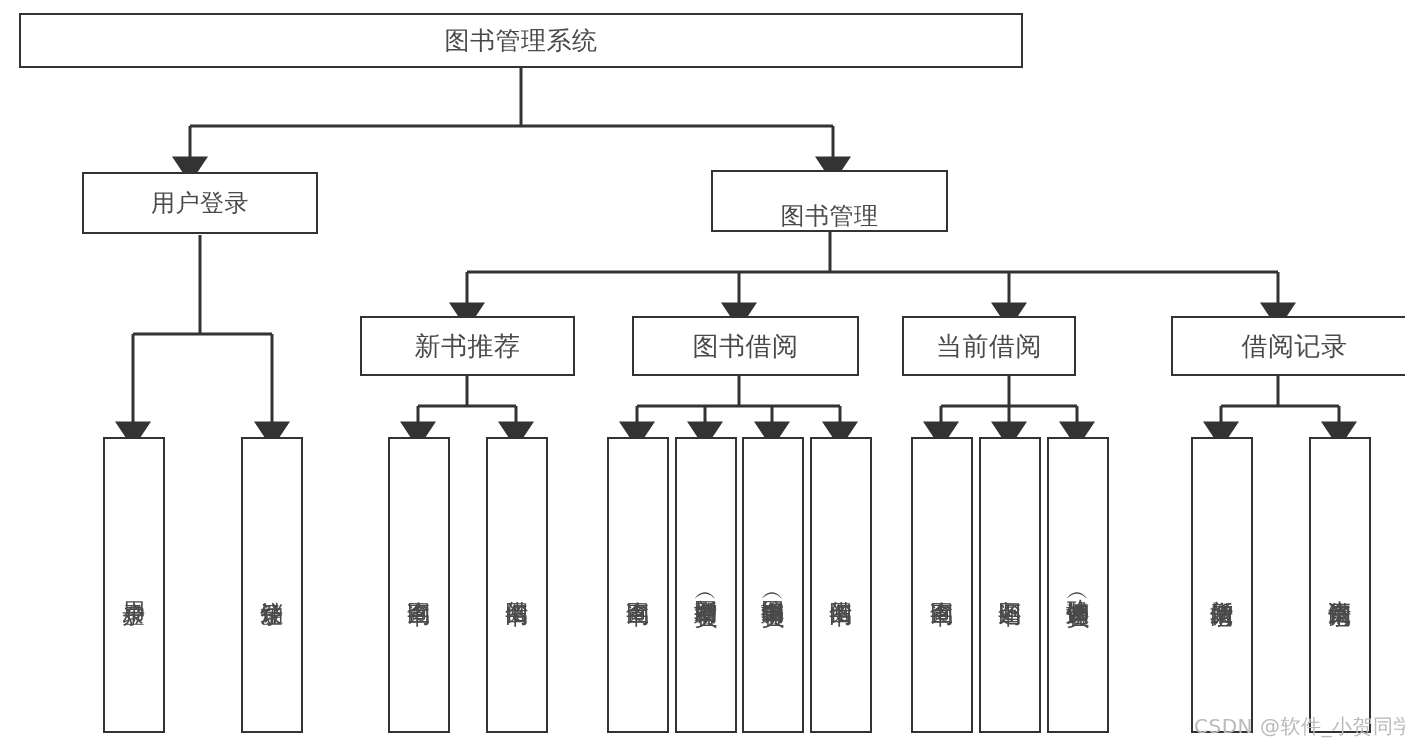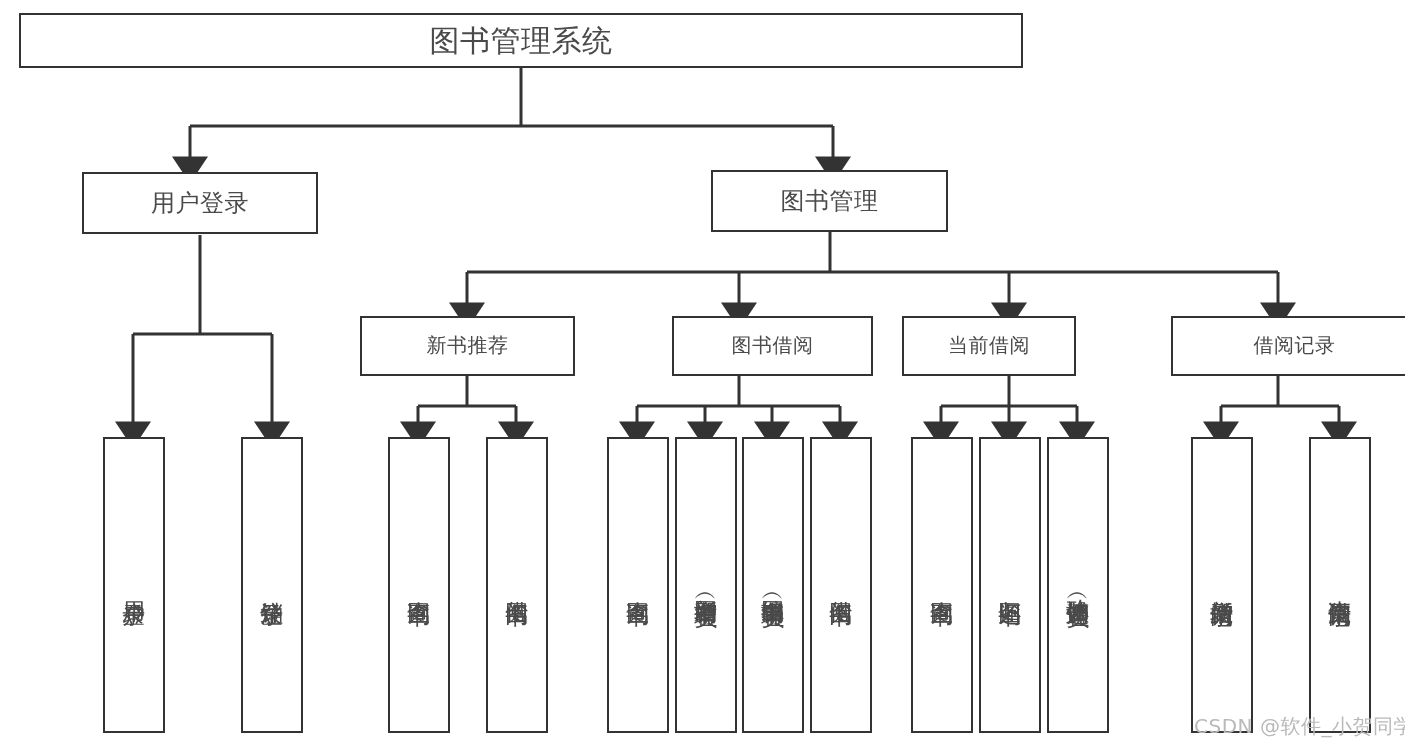--- a/index.html
+++ b/index.html
@@ -37,27 +37,27 @@
     color: #3b3b3b;
     text-align: center;
   }
   .node-label {
     display: block;
     line-height: 1.18;
     letter-spacing: 0.5px;
     color: #4a4a4a;
   }
   .node.root {
-    font-size: 30px;
+    font-size: 25px;
   }
   .node.level1 {
     font-size: 24px;
   }
   .node.level2 {
-    font-size: 20px;
+    font-size: 26px;
   }
   .node.leaf {
     font-size: 23px;
   }
   .node.leaf .node-label {
     writing-mode: vertical-rl;
     text-orientation: upright;
     line-height: 1.06;
     letter-spacing: 1px;
     white-space: nowrap;
@@ -126,29 +126,29 @@
   </svg>
 
   <div class="node root" style="left:19px; top:13px; width:1004px; height:55px;">
     <span class="node-label">图书管理系统</span>
   </div>
 
   <div class="node level1" style="left:82px; top:172px; width:236px; height:62px;">
     <span class="node-label">用户登录</span>
   </div>
 
-  <div class="node level1" style="left:711px; top:170px; width:237px; height:62px;">
+  <div class="node level1" style="left:711px; top:170px; width:237px; height:62px;align-items:flex-end;">
     <span class="node-label">图书管理</span>
   </div>
 
   <div class="node level2" style="left:360px; top:316px; width:215px; height:60px;">
     <span class="node-label">新书推荐</span>
   </div>
 
-  <div class="node level2" style="left:632px; top:316px; width:201px; height:60px;margin-left:40px;">
+  <div class="node level2" style="left:632px; top:316px; width:227px; height:60px;">
     <span class="node-label">图书借阅</span>
   </div>
 
   <div class="node level2" style="left:902px; top:316px; width:174px; height:60px;">
     <span class="node-label">当前借阅</span>
   </div>
 
   <div class="node level2" style="left:1171px; top:316px; width:247px; height:60px;">
     <span class="node-label">借阅记录</span>
   </div>

